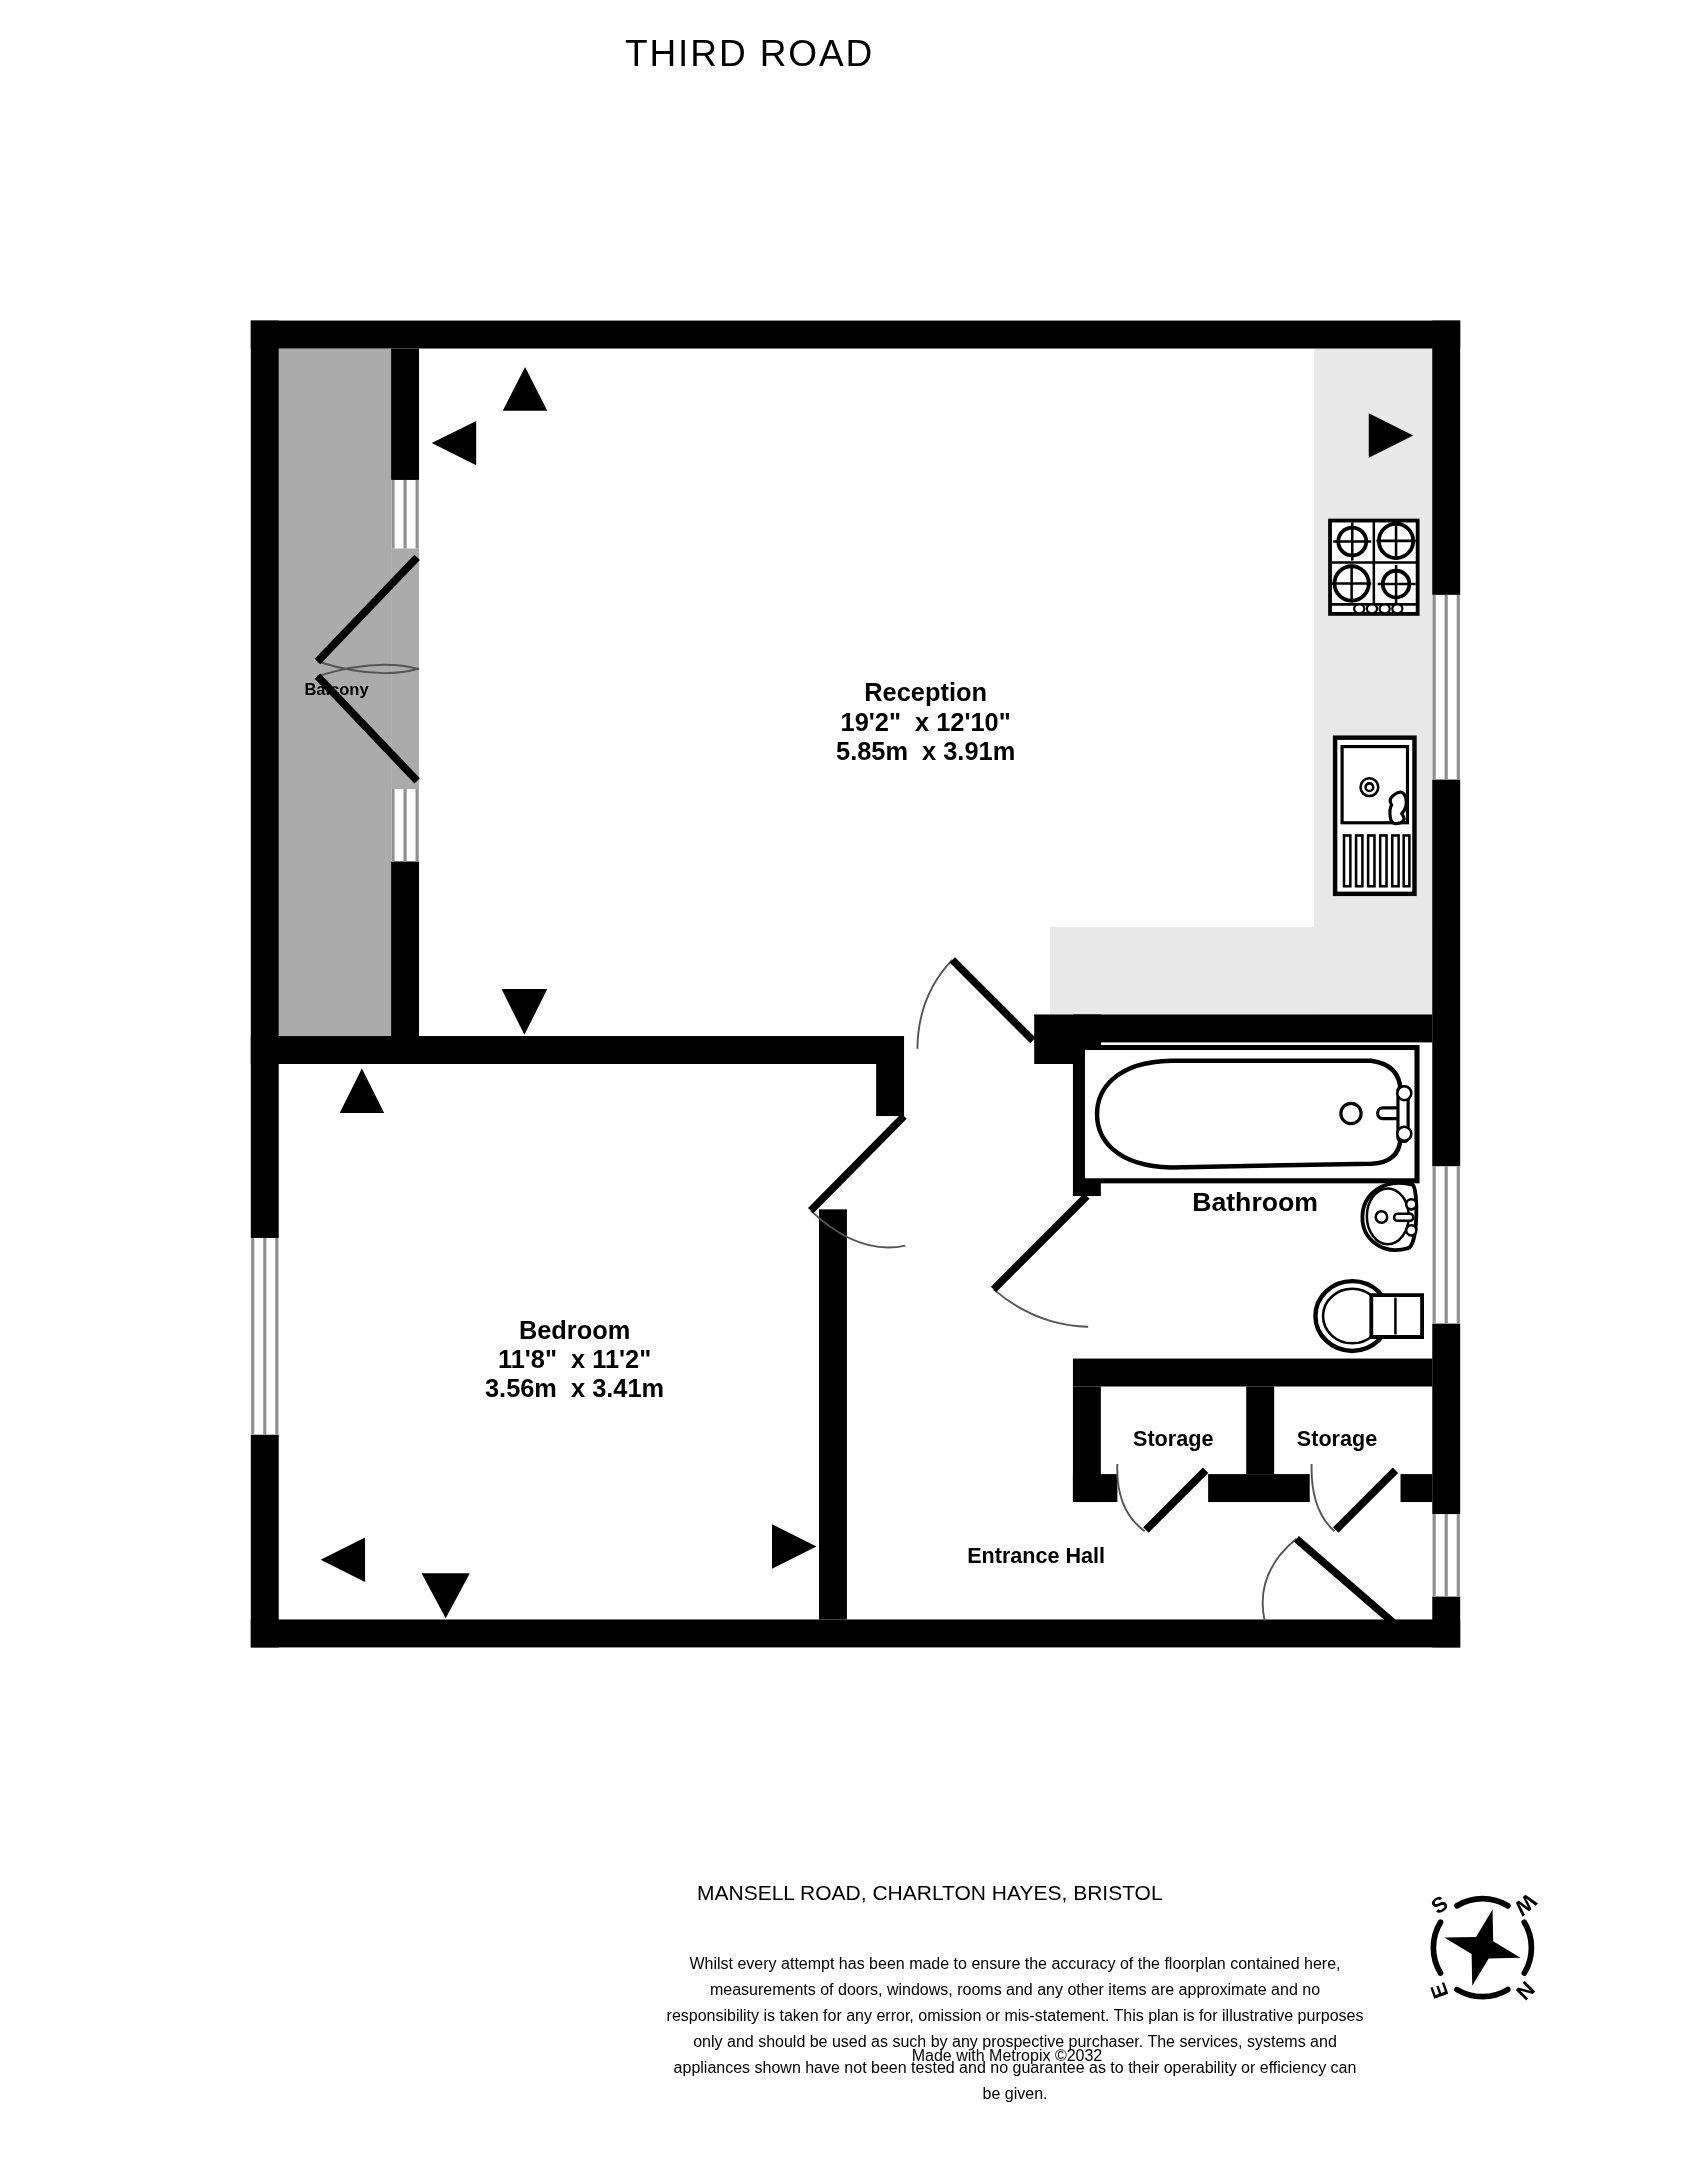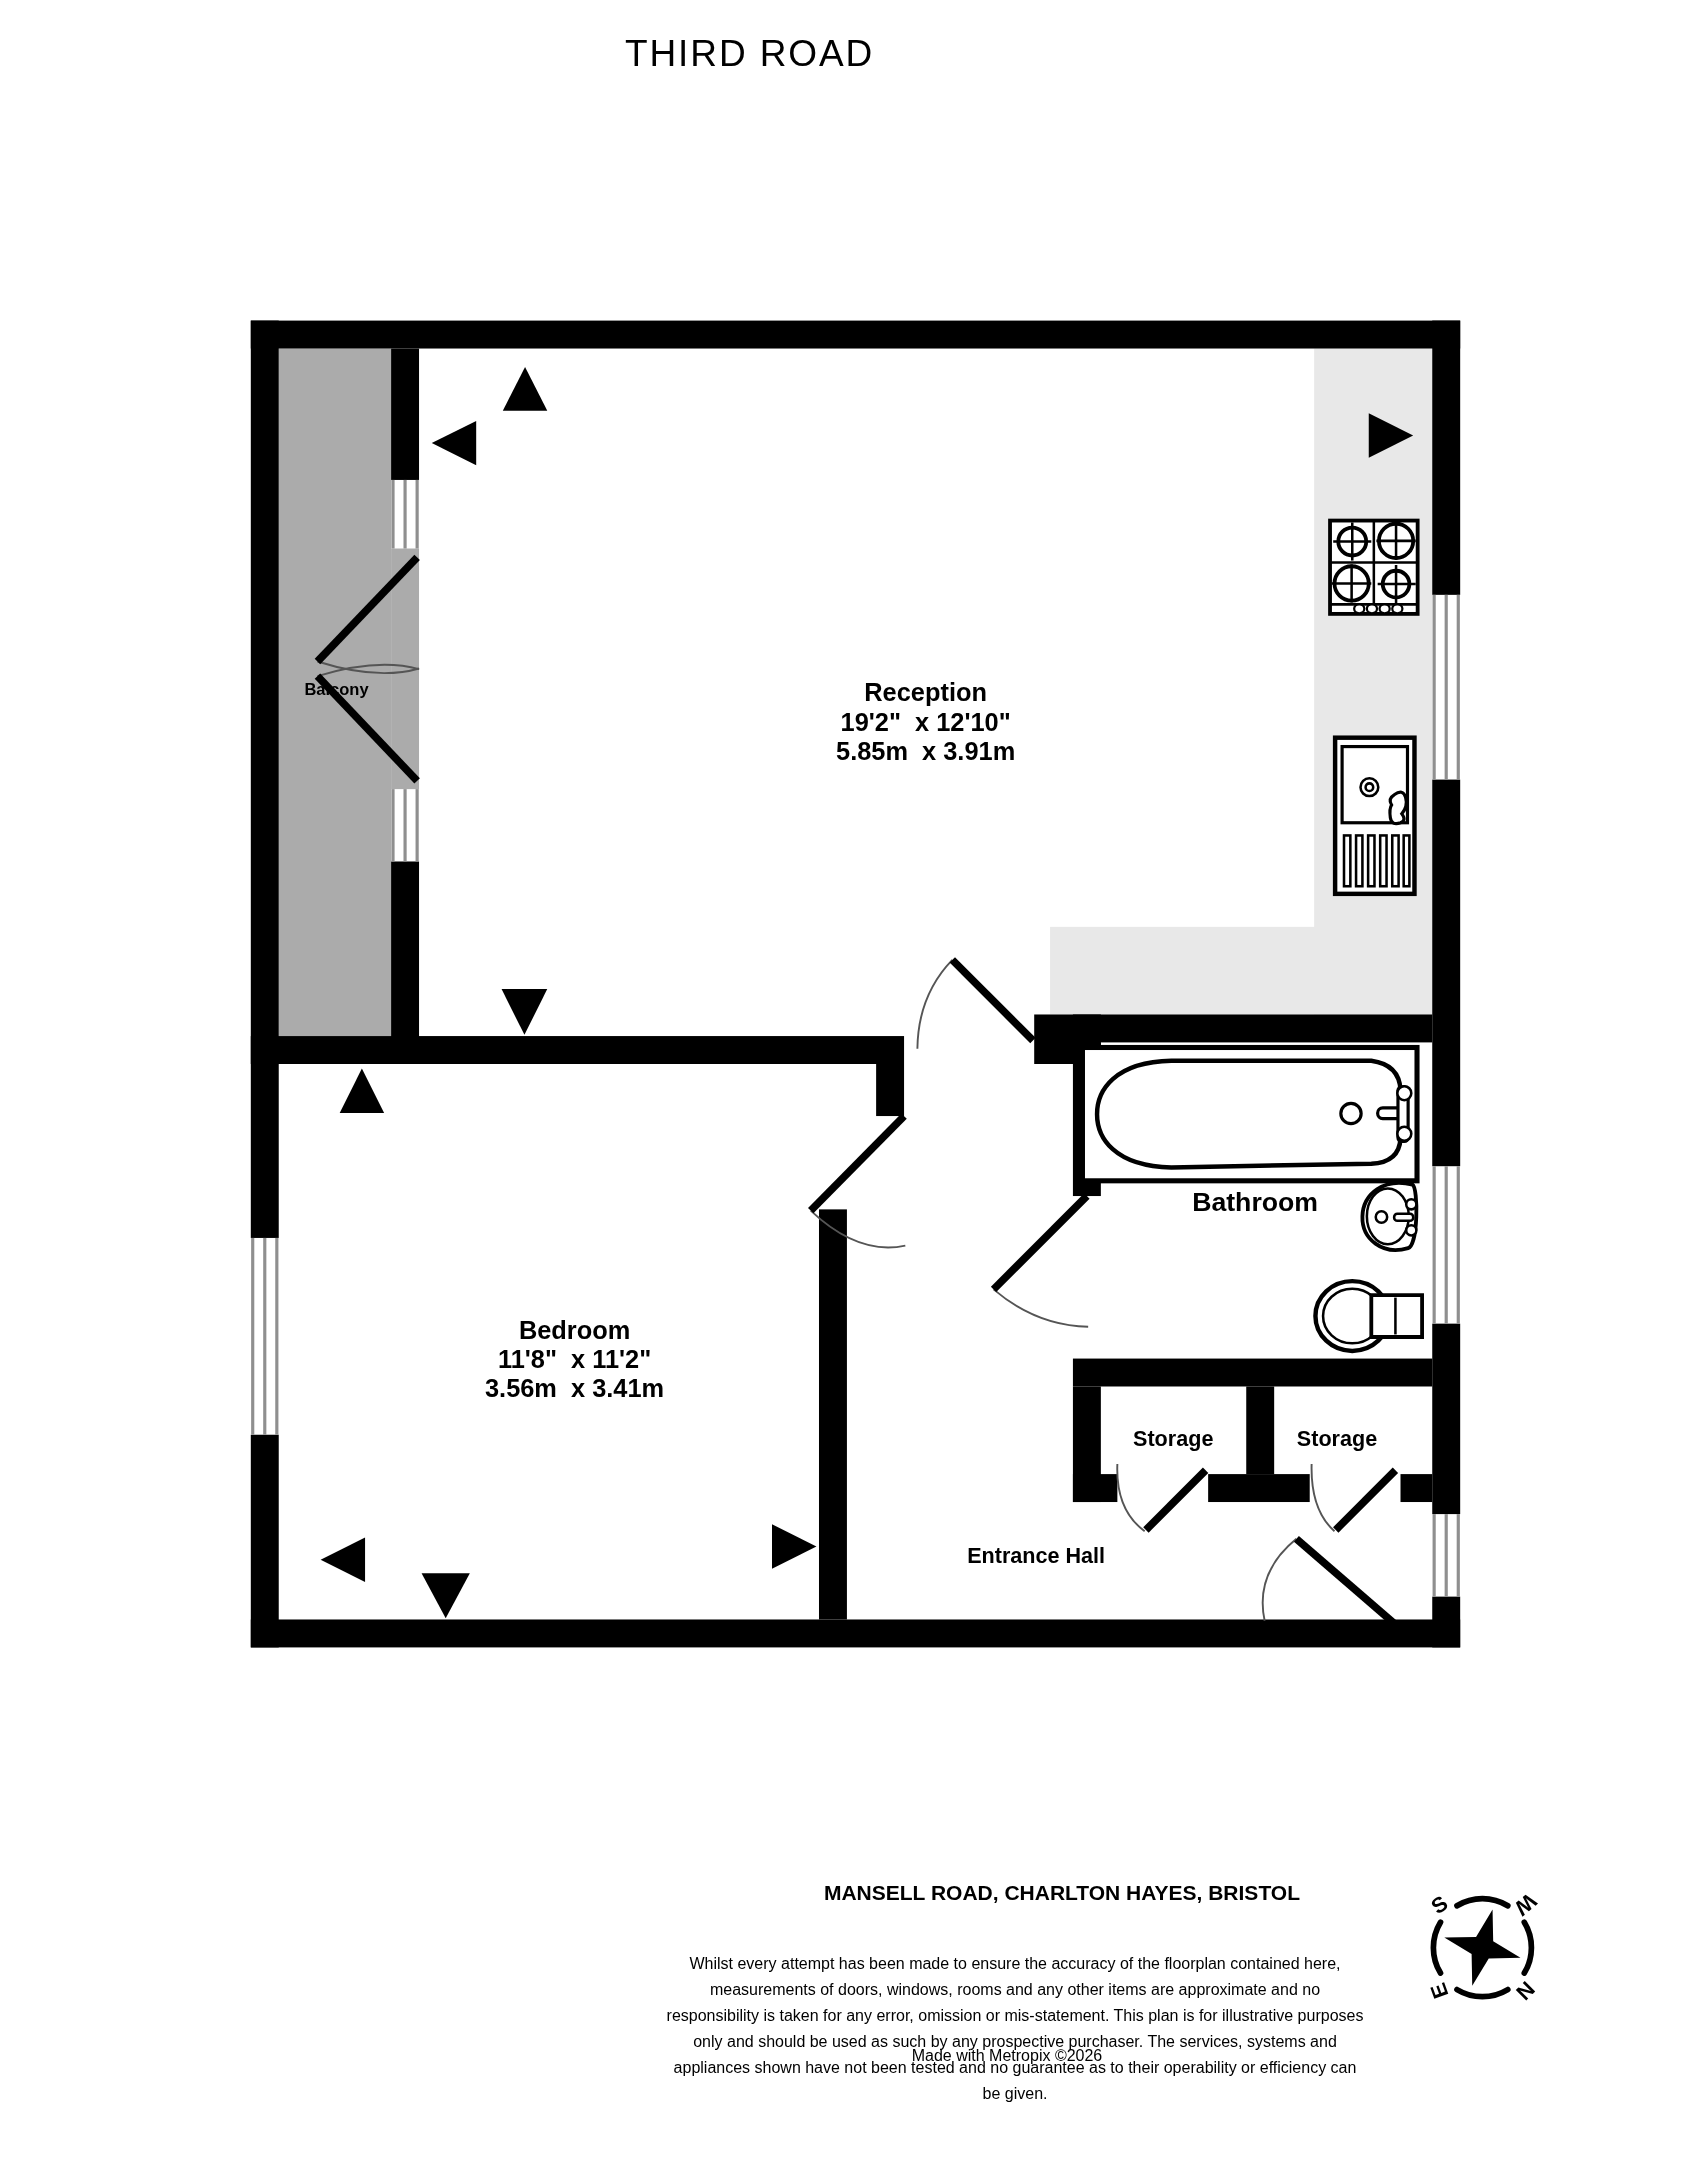--- a/index.html
+++ b/index.html
@@ -1,19 +1,19 @@
 <!DOCTYPE html>
 <html style="font-size:10.2px"><head>
 <meta charset="utf-8">
 <style>
   html,body{margin:0;padding:0;background:#ffffff;}
   body{width:1704px;height:2161px;position:relative;font-family:"Liberation Sans",sans-serif;color:#000;}
   .plan-svg{position:absolute;left:0;top:0;}
   .page-title{position:absolute;left:625px;top:33px;font-size:37px;letter-spacing:1.9px;font-weight:400;white-space:nowrap;}
-  .address{position:absolute;left:665px;top:1881px;width:635px;text-align:right;font-size:21px;font-weight:700;}
+  .address{position:absolute;left:697px;top:1881px;width:635px;text-align:left;font-size:21px;font-weight:400;}
   .disclaimer{position:absolute;left:666px;top:1951px;width:698px;text-align:center;font-size:16px;line-height:26px;font-weight:400;}
   .madewith{position:absolute;left:658px;top:2047px;width:698px;text-align:center;font-size:16px;font-weight:400;}
   svg text{white-space:pre;}
   .rname{font:bold 40px "Liberation Sans",sans-serif;text-anchor:middle;}
   .bathname{font:bold 42px "Liberation Sans",sans-serif;text-anchor:middle;}
   .smallname{font:bold 34px "Liberation Sans",sans-serif;text-anchor:middle;}
   .balcname{font:bold 26px "Liberation Sans",sans-serif;text-anchor:middle;}
   .compassletter{font:bold 34px "Liberation Sans",sans-serif;text-anchor:middle;}
   .wall{fill:#000;}
   .winline{stroke:#8F8F8F;stroke-width:5;}
@@ -222,14 +222,14 @@
     <polygon fill="#000" points="2395,3084 2345,3085 2319,3128 2318,3078 2275,3052 2325,3051 2351,3008 2352,3058"></polygon>
     <text class="compassletter" transform="translate(2267,3000) rotate(-35)" dy="12">S</text>
     <text class="compassletter" transform="translate(2403,3000) rotate(140)" dy="12">W</text>
     <text class="compassletter" transform="translate(2267,3136) rotate(-110)" dy="12">E</text>
     <text class="compassletter" transform="translate(2403,3136) rotate(135)" dy="12">N</text>
   </g>
 </svg>
 
 <div class="address">MANSELL ROAD, CHARLTON HAYES, BRISTOL</div>
 <div class="disclaimer">Whilst every attempt has been made to ensure the accuracy of the floorplan contained here, measurements of doors, windows, rooms and any other items are approximate and no responsibility is taken for any error, omission or mis-statement. This plan is for illustrative purposes only and should be used as such by any prospective purchaser. The services, systems and appliances shown have not been tested and no guarantee as to their operability or efficiency can be given.</div>
-<div class="madewith">Made with Metropix ©2026</div>
+<div class="madewith">Made with Metropix ©2032</div>
 
 
 </body></html>

